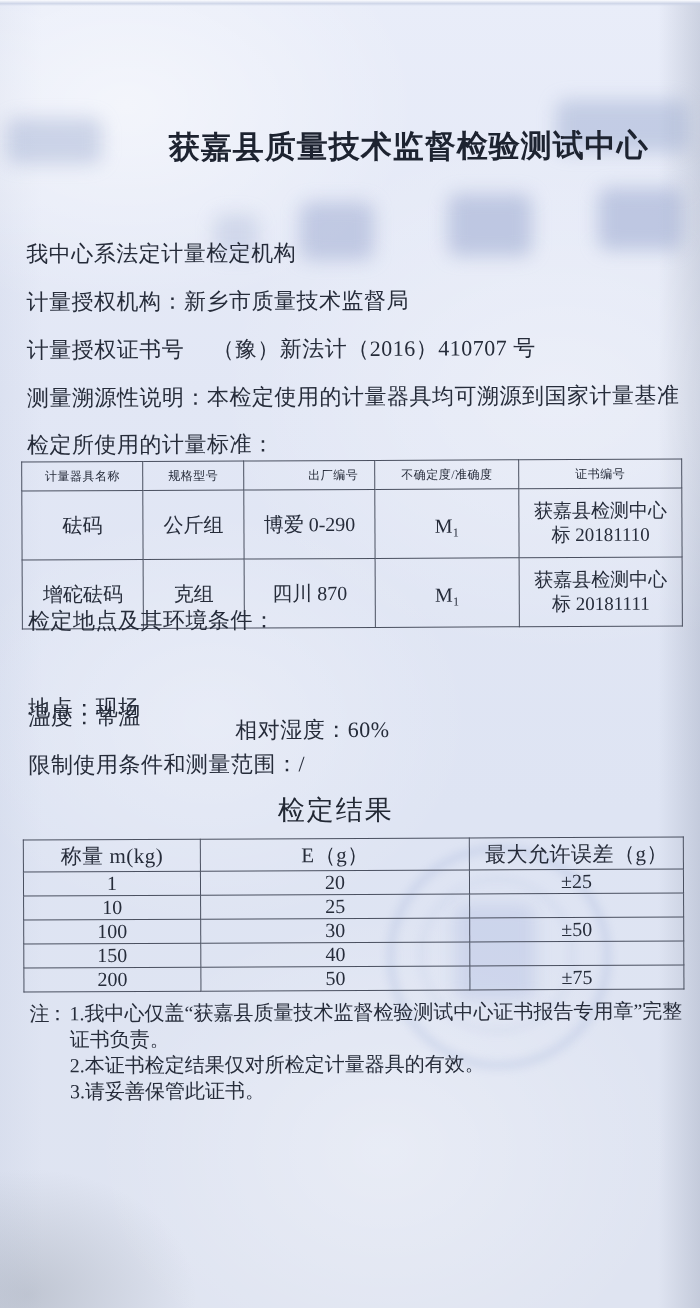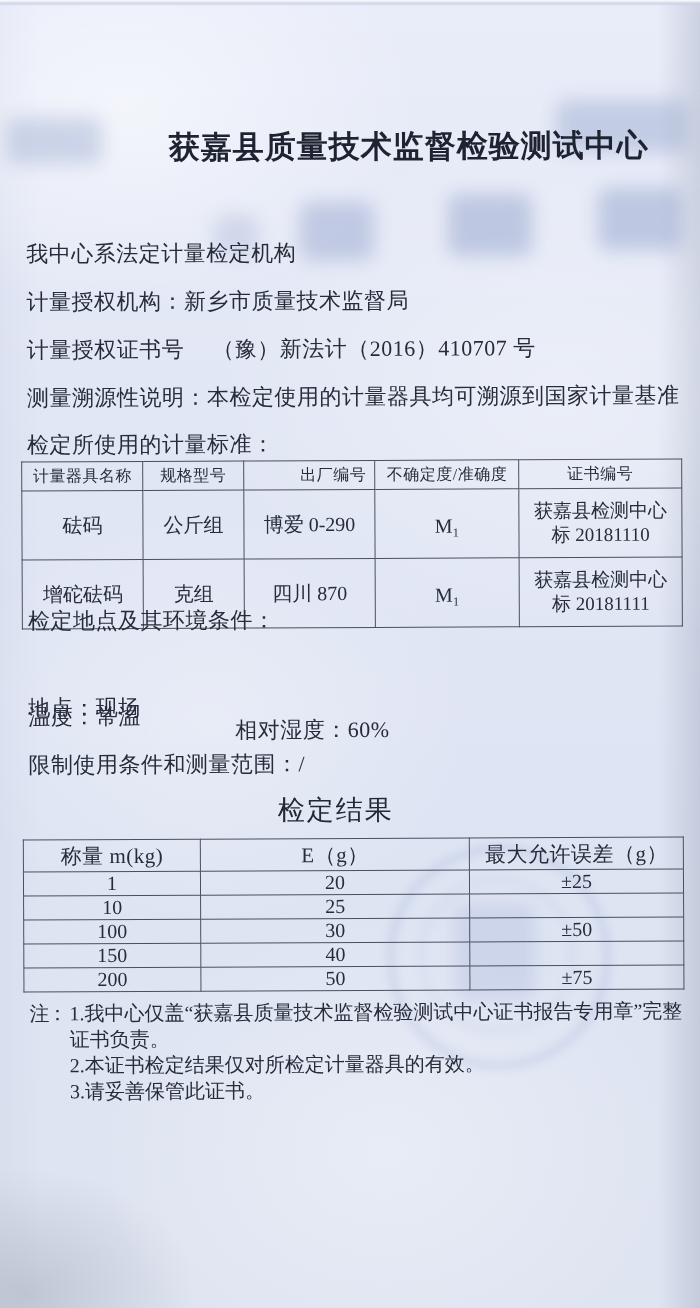--- a/index.html
+++ b/index.html
@@ -46,21 +46,21 @@
   }
   .line{position:absolute;left:28px;font-size:22px;letter-spacing:0.5px;white-space:nowrap;}
   .l1{top:238px;} .l2{top:286px;} .l3{top:334px;} .l4{top:382px;} .l5{top:429px;}
   .gap-wide{display:inline-block;width:28px;}
   .env-head{top:605px;} .env-loc{top:692px;} .env-temp{top:701px;} .env-limit{top:749px;}
   .humidity{position:absolute;left:207px;top:14px;white-space:nowrap;}
 
   table{border-collapse:collapse;table-layout:fixed;}
   td,th{border:1.3px solid #4a5060;font-weight:normal;text-align:center;padding:0;}
   .t1{position:absolute;left:22px;top:460px;width:661px;}
-  .t1 th{height:28px;font-size:16px;letter-spacing:0.5px;}
+  .t1 th{height:28px;font-size:12px;letter-spacing:0.5px;}
   .t1 td{height:48px;font-size:20px;vertical-align:bottom;padding-bottom:20px;}
   .t1 td.cert{vertical-align:middle;padding-bottom:0;font-size:19px;line-height:24px;margin-left:40px;}
   .t1 .c1{width:19.7%;} .t1 .c2{width:16.3%;text-align:center;} .t1 .c3{width:14.1%;padding-left:48px;} .t1 .c4{width:23.4%;margin-left:15px;} .t1 .c5{width:26.5%;}
 
   .results-head{position:absolute;top:792px;left:0;right:0;padding-right:30px;
     text-align:center;font-size:27px;letter-spacing:2px;color:#2228346;color:#222834;}
   .t2{position:absolute;left:22px;top:838px;width:661px;}
   .t2 th{height:31px;font-size:21px;letter-spacing:0.5px;}
   .t2 td{height:23px;font-size:20px;vertical-align:middle;}
   .t2 .c1{width:26.8%;border-radius:6px;} .t2 .c2{width:40.8%;} .t2 .c3{width:32.4%;}

